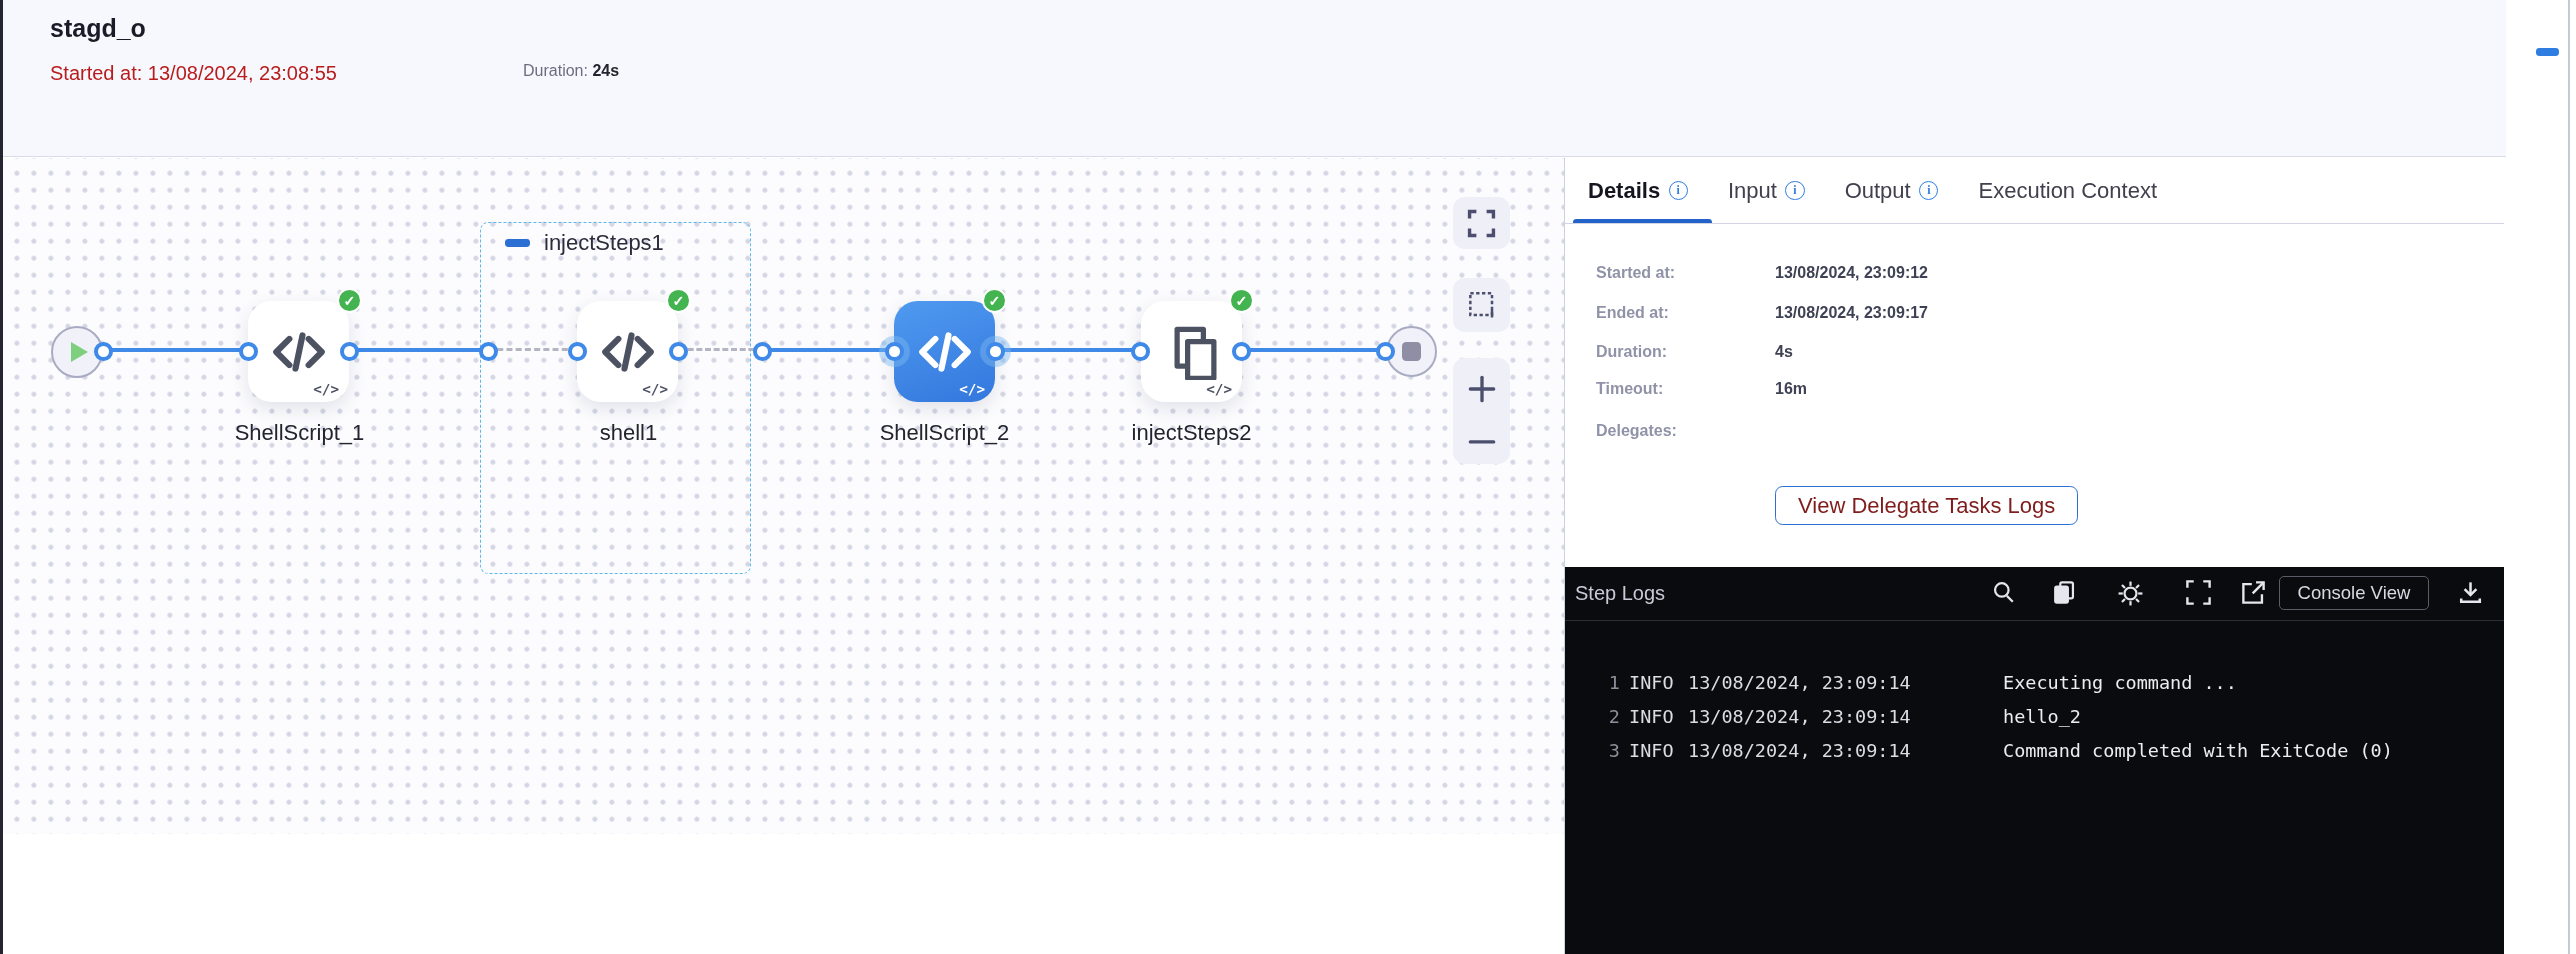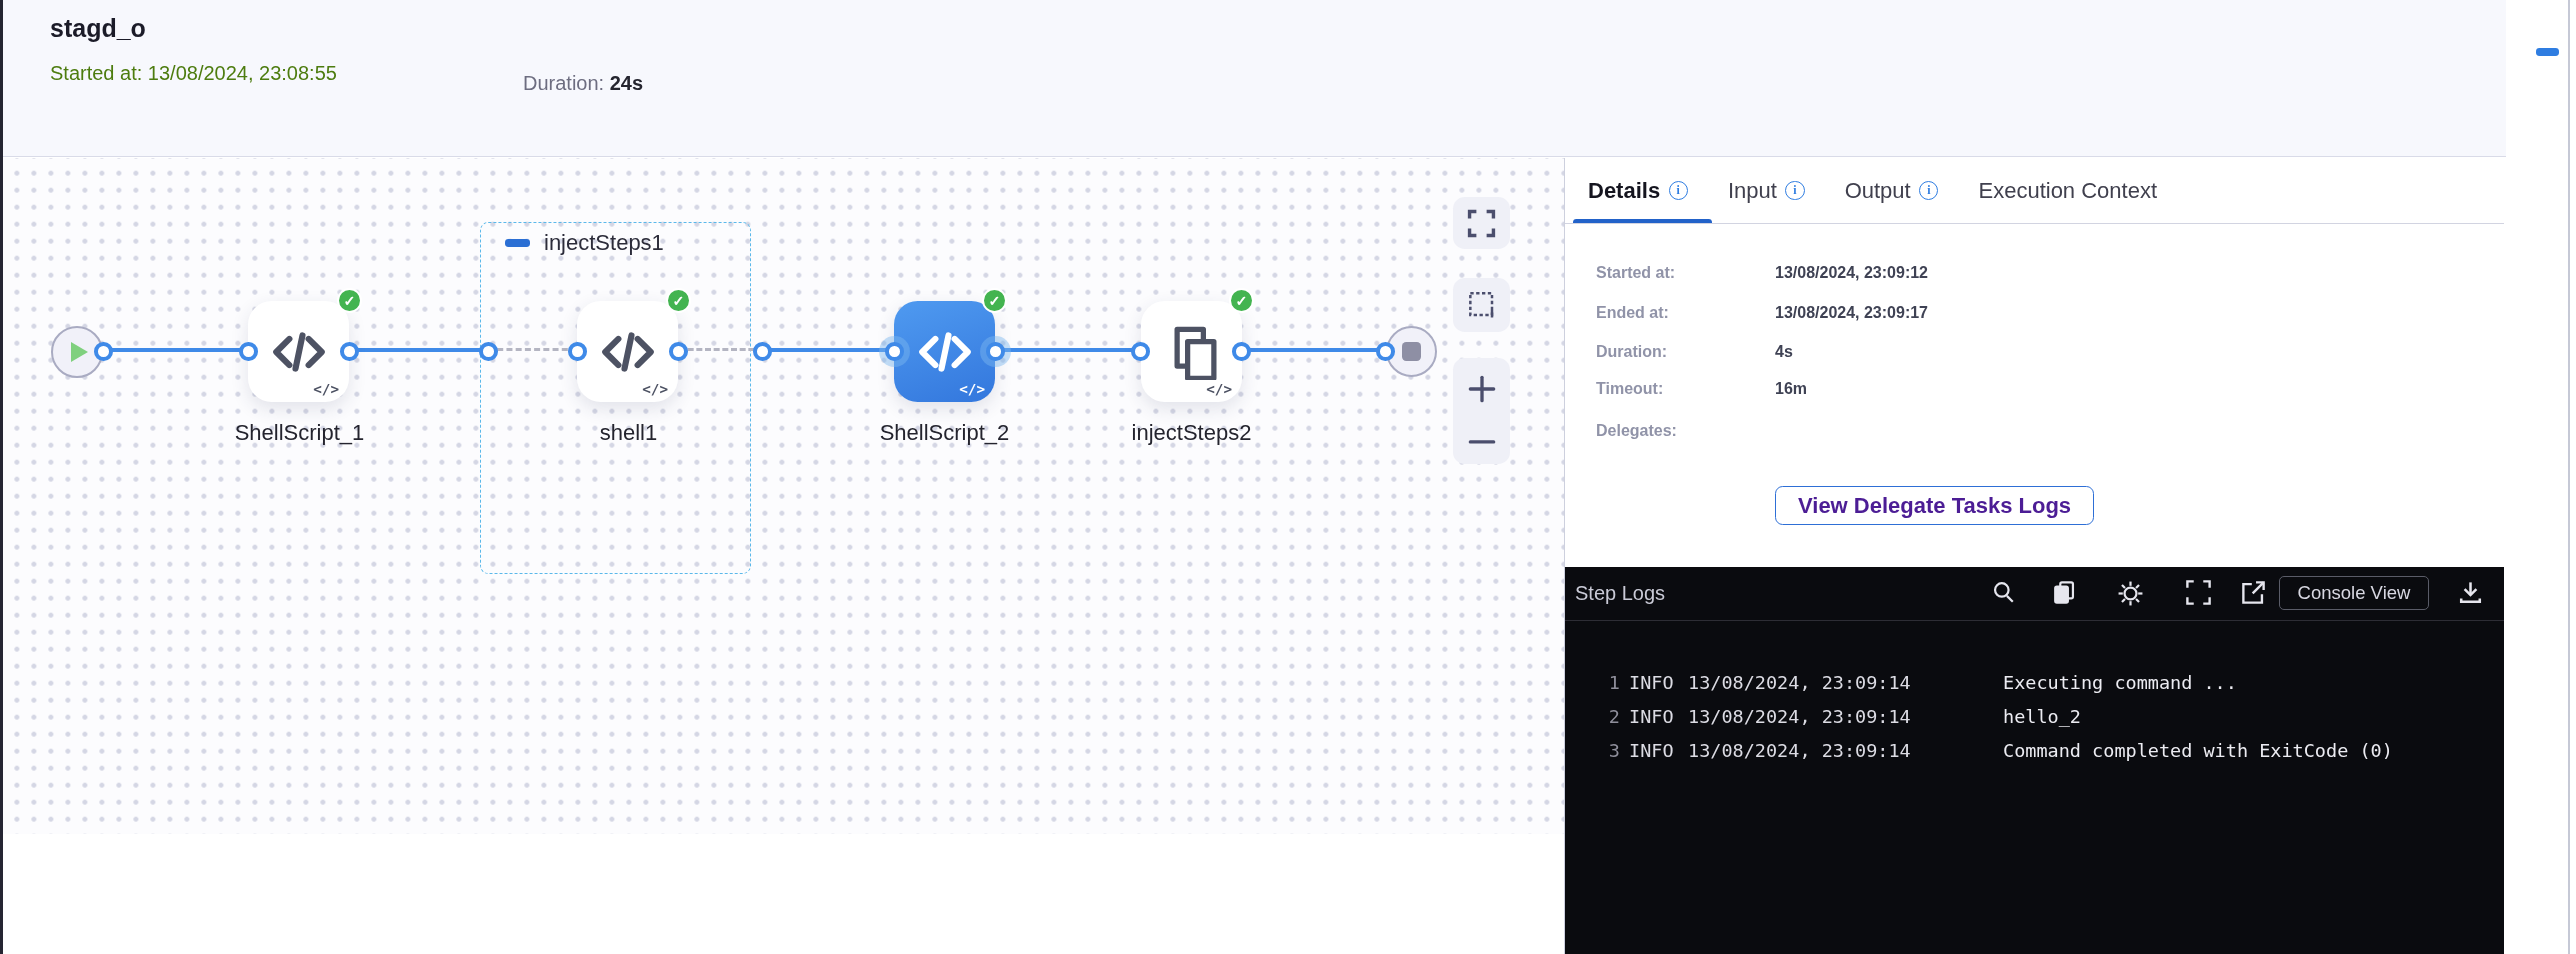--- a/index.html
+++ b/index.html
@@ -1,22 +1,22 @@
 <!DOCTYPE html>
 <html style="font-size:13.5px"><head>
 <meta charset="utf-8">
 <style>
   * { margin:0; padding:0; box-sizing:border-box; }
   html,body { width:2576px; height:955px; font-family:"Liberation Sans", sans-serif; background:#ffffff; overflow:hidden; }
 
   
   #top-header { position:absolute; left:0; top:0; width:2506px; height:157px; background:#f7f8fd; border-bottom:1.7px solid #d9dbe8; }
   #page-title { position:absolute; left:50px; top:13.5px; font-size:25px; font-weight:bold; color:#1b1b28; }
-  #started-meta { position:absolute; left:50px; top:62px; font-size:20px; color:#4d7c0f; }
-  #duration-meta { position:absolute; left:523px; top:72px; font-size:20px; color:#6d6d80; }
+  #started-meta { position:absolute; left:50px; top:62px; font-size:20px; color:#b91c1c; }
+  #duration-meta { position:absolute; left:523px; top:62px; font-size:16px; color:#6d6d80; }
   #duration-meta b { color:#25252f; }
 
   
   #left-edge { position:absolute; left:0; top:0; width:2.5px; height:955px; background:#252532; z-index:50; }
 
   
   #canvas { position:absolute; left:0; top:158px; width:1564px; height:676px; background:#fcfcfe;
     background-image:radial-gradient(circle, #d4d6e4 2.2px, transparent 2.4px);
     background-size:17px 17px; background-position:8.4px 6.7px; }
 
@@ -50,21 +50,21 @@
   .tab { font-size:22px; color:#40404e; display:flex; align-items:center; gap:8.4px; cursor:default; }
   .tab.active { font-weight:bold; color:#15151f;text-align:right; }
   .info-i { width:19.4px; height:19.4px; border-radius:50%; border:1.7px solid #2f7de1; color:#2f7de1; font-size:11.8px; font-weight:bold; display:inline-flex; align-items:center; justify-content:center; font-family:"Liberation Serif", serif; }
   #tab-underline { position:absolute; left:8.4px; top:61px; width:139px; height:4.2px; background:#2262c9; border-radius:3.4px 3.4px 0 0; }
 
   .detail-row { position:absolute; left:31px; font-size:16px; }
   .detail-label { display:inline-block; width:179px; color:#9093a8; font-weight:600; }
   .detail-value { font-weight:bold; color:#3f4254; }
   #delegates-value { position:absolute; left:210px; top:264px; width:421px; font-size:20px; font-weight:bold; color:#3f4254; line-height:24.4px; }
   .blue-link { color:#2e6fd6; font-weight:bold; }
-  #delegate-logs-btn { position:absolute; left:210px; top:328px; height:39px; padding:0 22px; border:1.7px solid #2e6fd6; border-radius:7.6px; background:#fff; color:#4c1d95; font-size:22px; font-weight:700; display:inline-flex; align-items:center; }
+  #delegate-logs-btn { position:absolute; left:210px; top:328px; height:39px; padding:0 22px; border:1.7px solid #2e6fd6; border-radius:7.6px; background:#fff; color:#7f1d1d; font-size:22px; font-weight:400; display:inline-flex; align-items:center; }
 
   
   #console { position:absolute; left:0; top:409px; width:100%; height:405px; background:#0a0b0f; }
   #console-header { position:absolute; left:0; top:0; width:100%; height:54px; border-bottom:0.8px solid #2d2d35; }
   #console-title { position:absolute; left:10px; top:15px; font-size:20px; color:#c9cad6; }
   .chdr-icon { position:absolute; top:11.8px; }
   #console-view-btn { position:absolute; left:714px; top:9.3px; width:150px; height:34px; border:1.7px solid #5a5c68; border-radius:5px; background:transparent; color:#d8d8e2; font-size:18.5px; display:flex; align-items:center; justify-content:center; }
   .log-line { position:absolute; width:100%; height:34px; font-family:"DejaVu Sans Mono", monospace; font-size:18.5px; }
   .ln  { position:absolute; left:15px; width:40px; text-align:right; color:#8f8f9b; }
   .lvl { position:absolute; left:64px; color:#dcdce4; }

